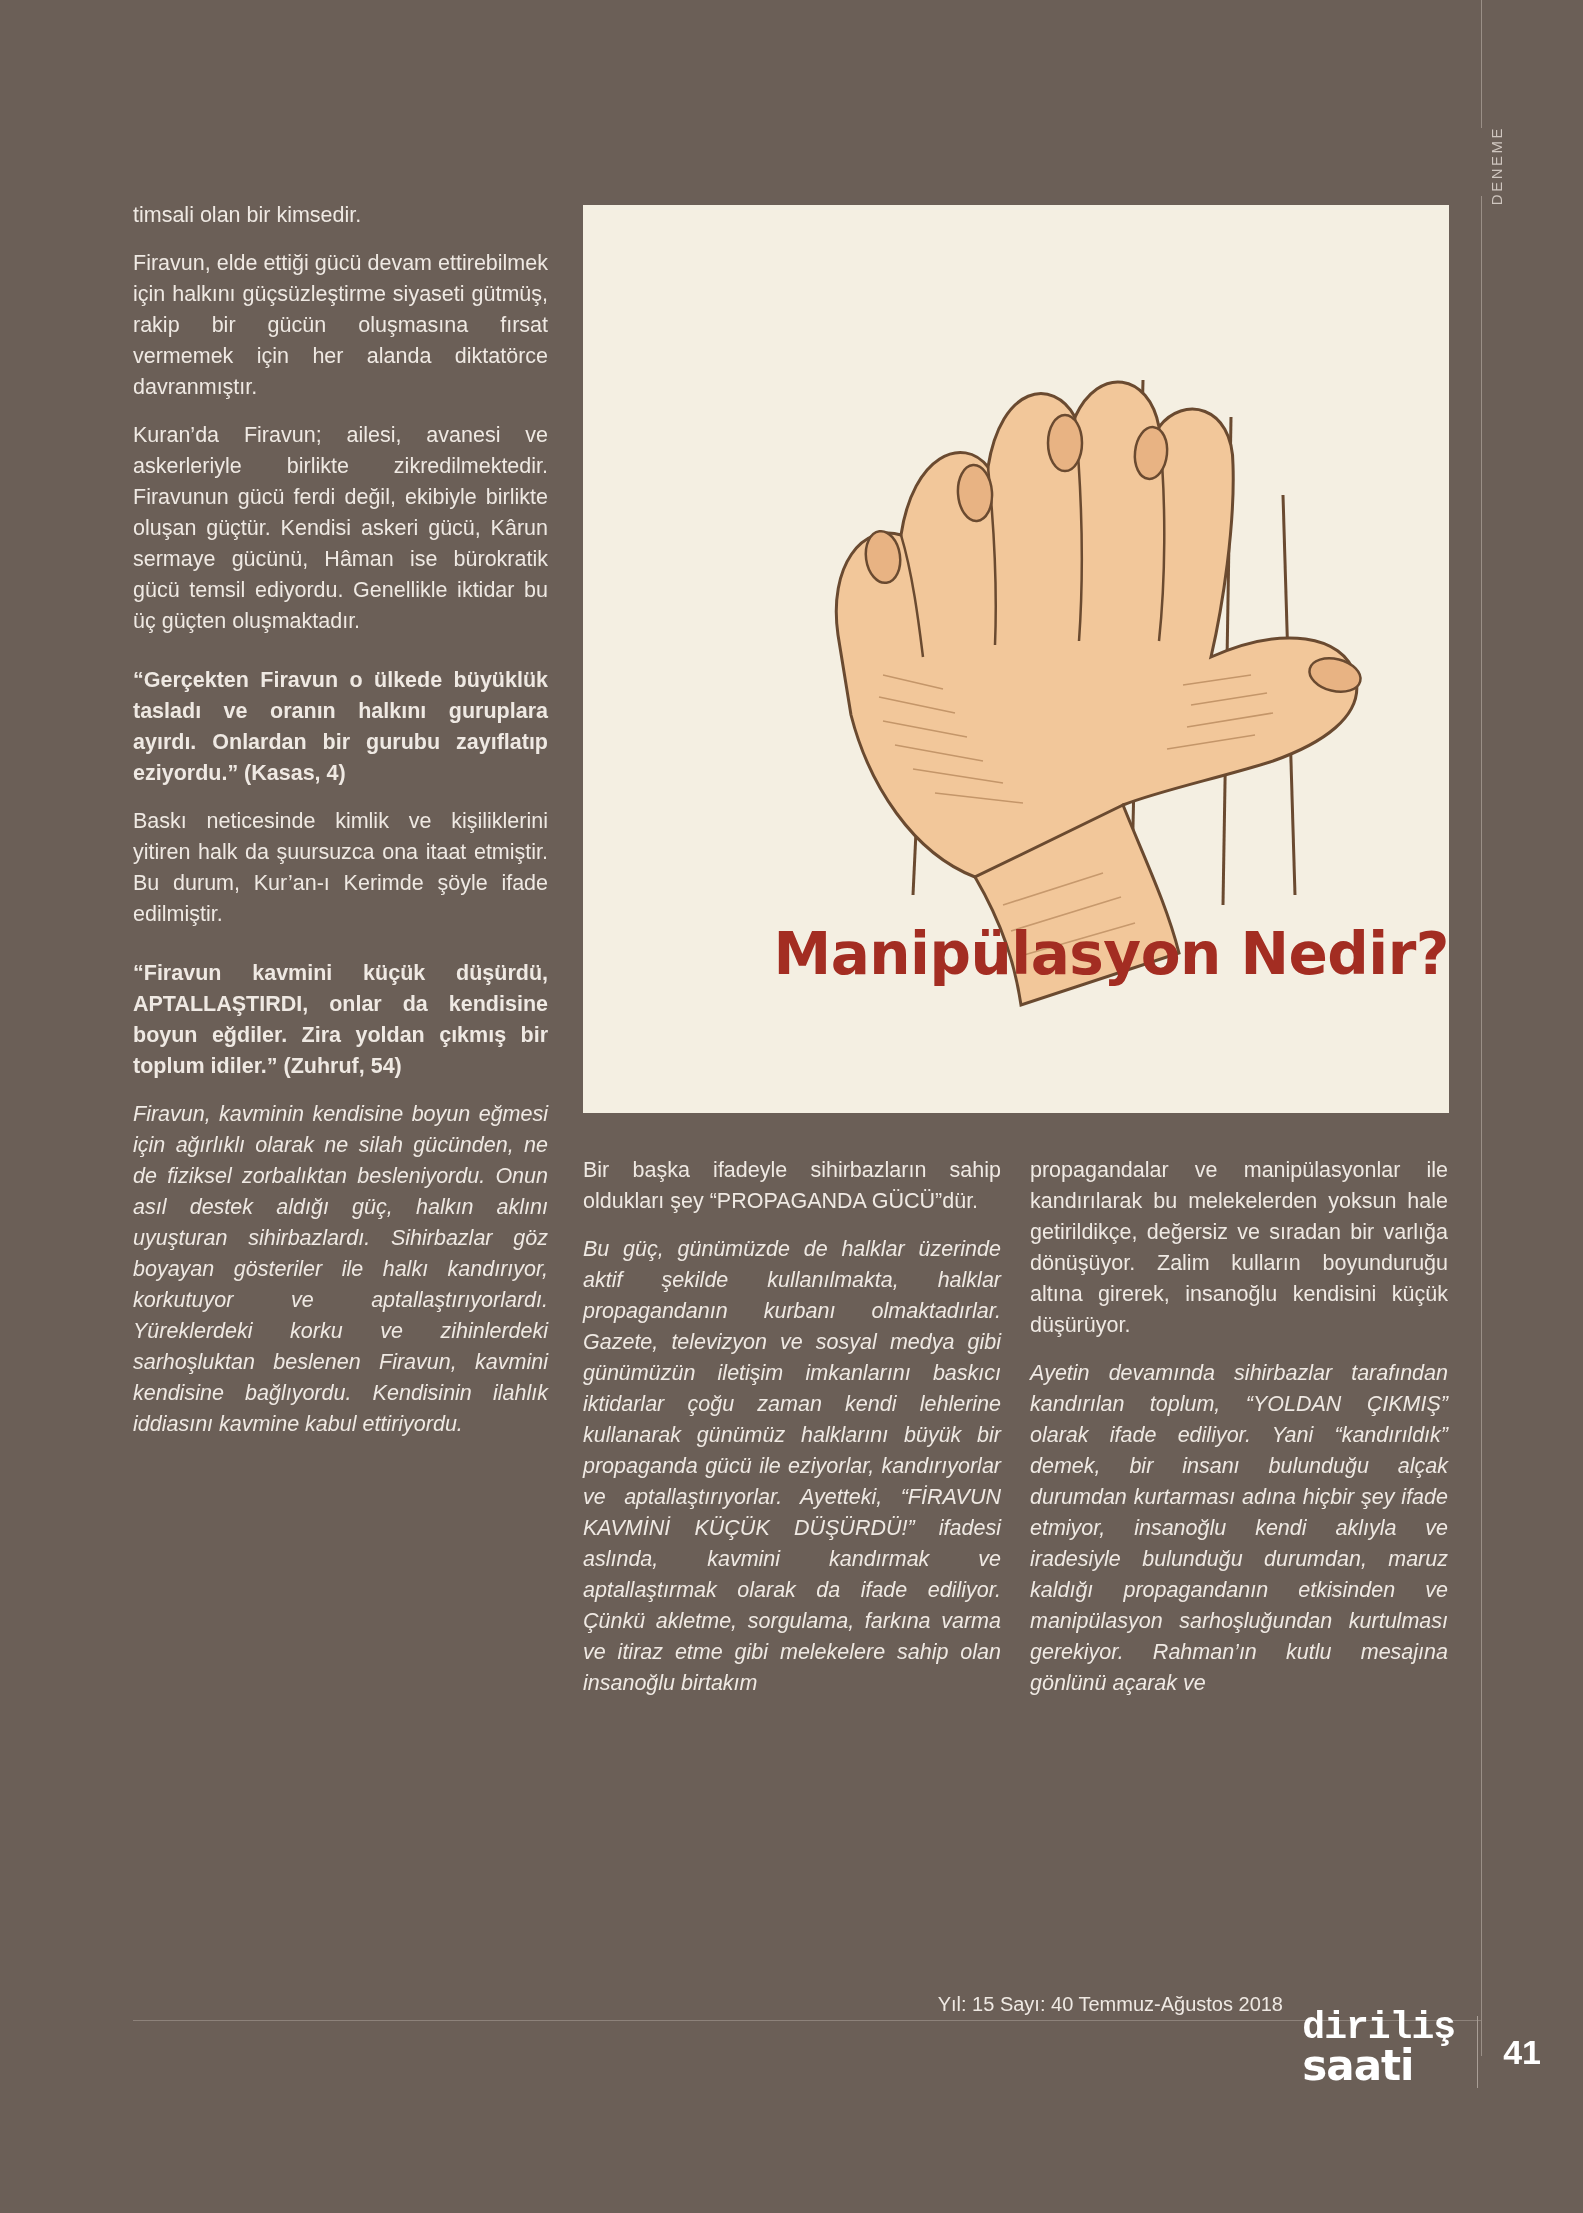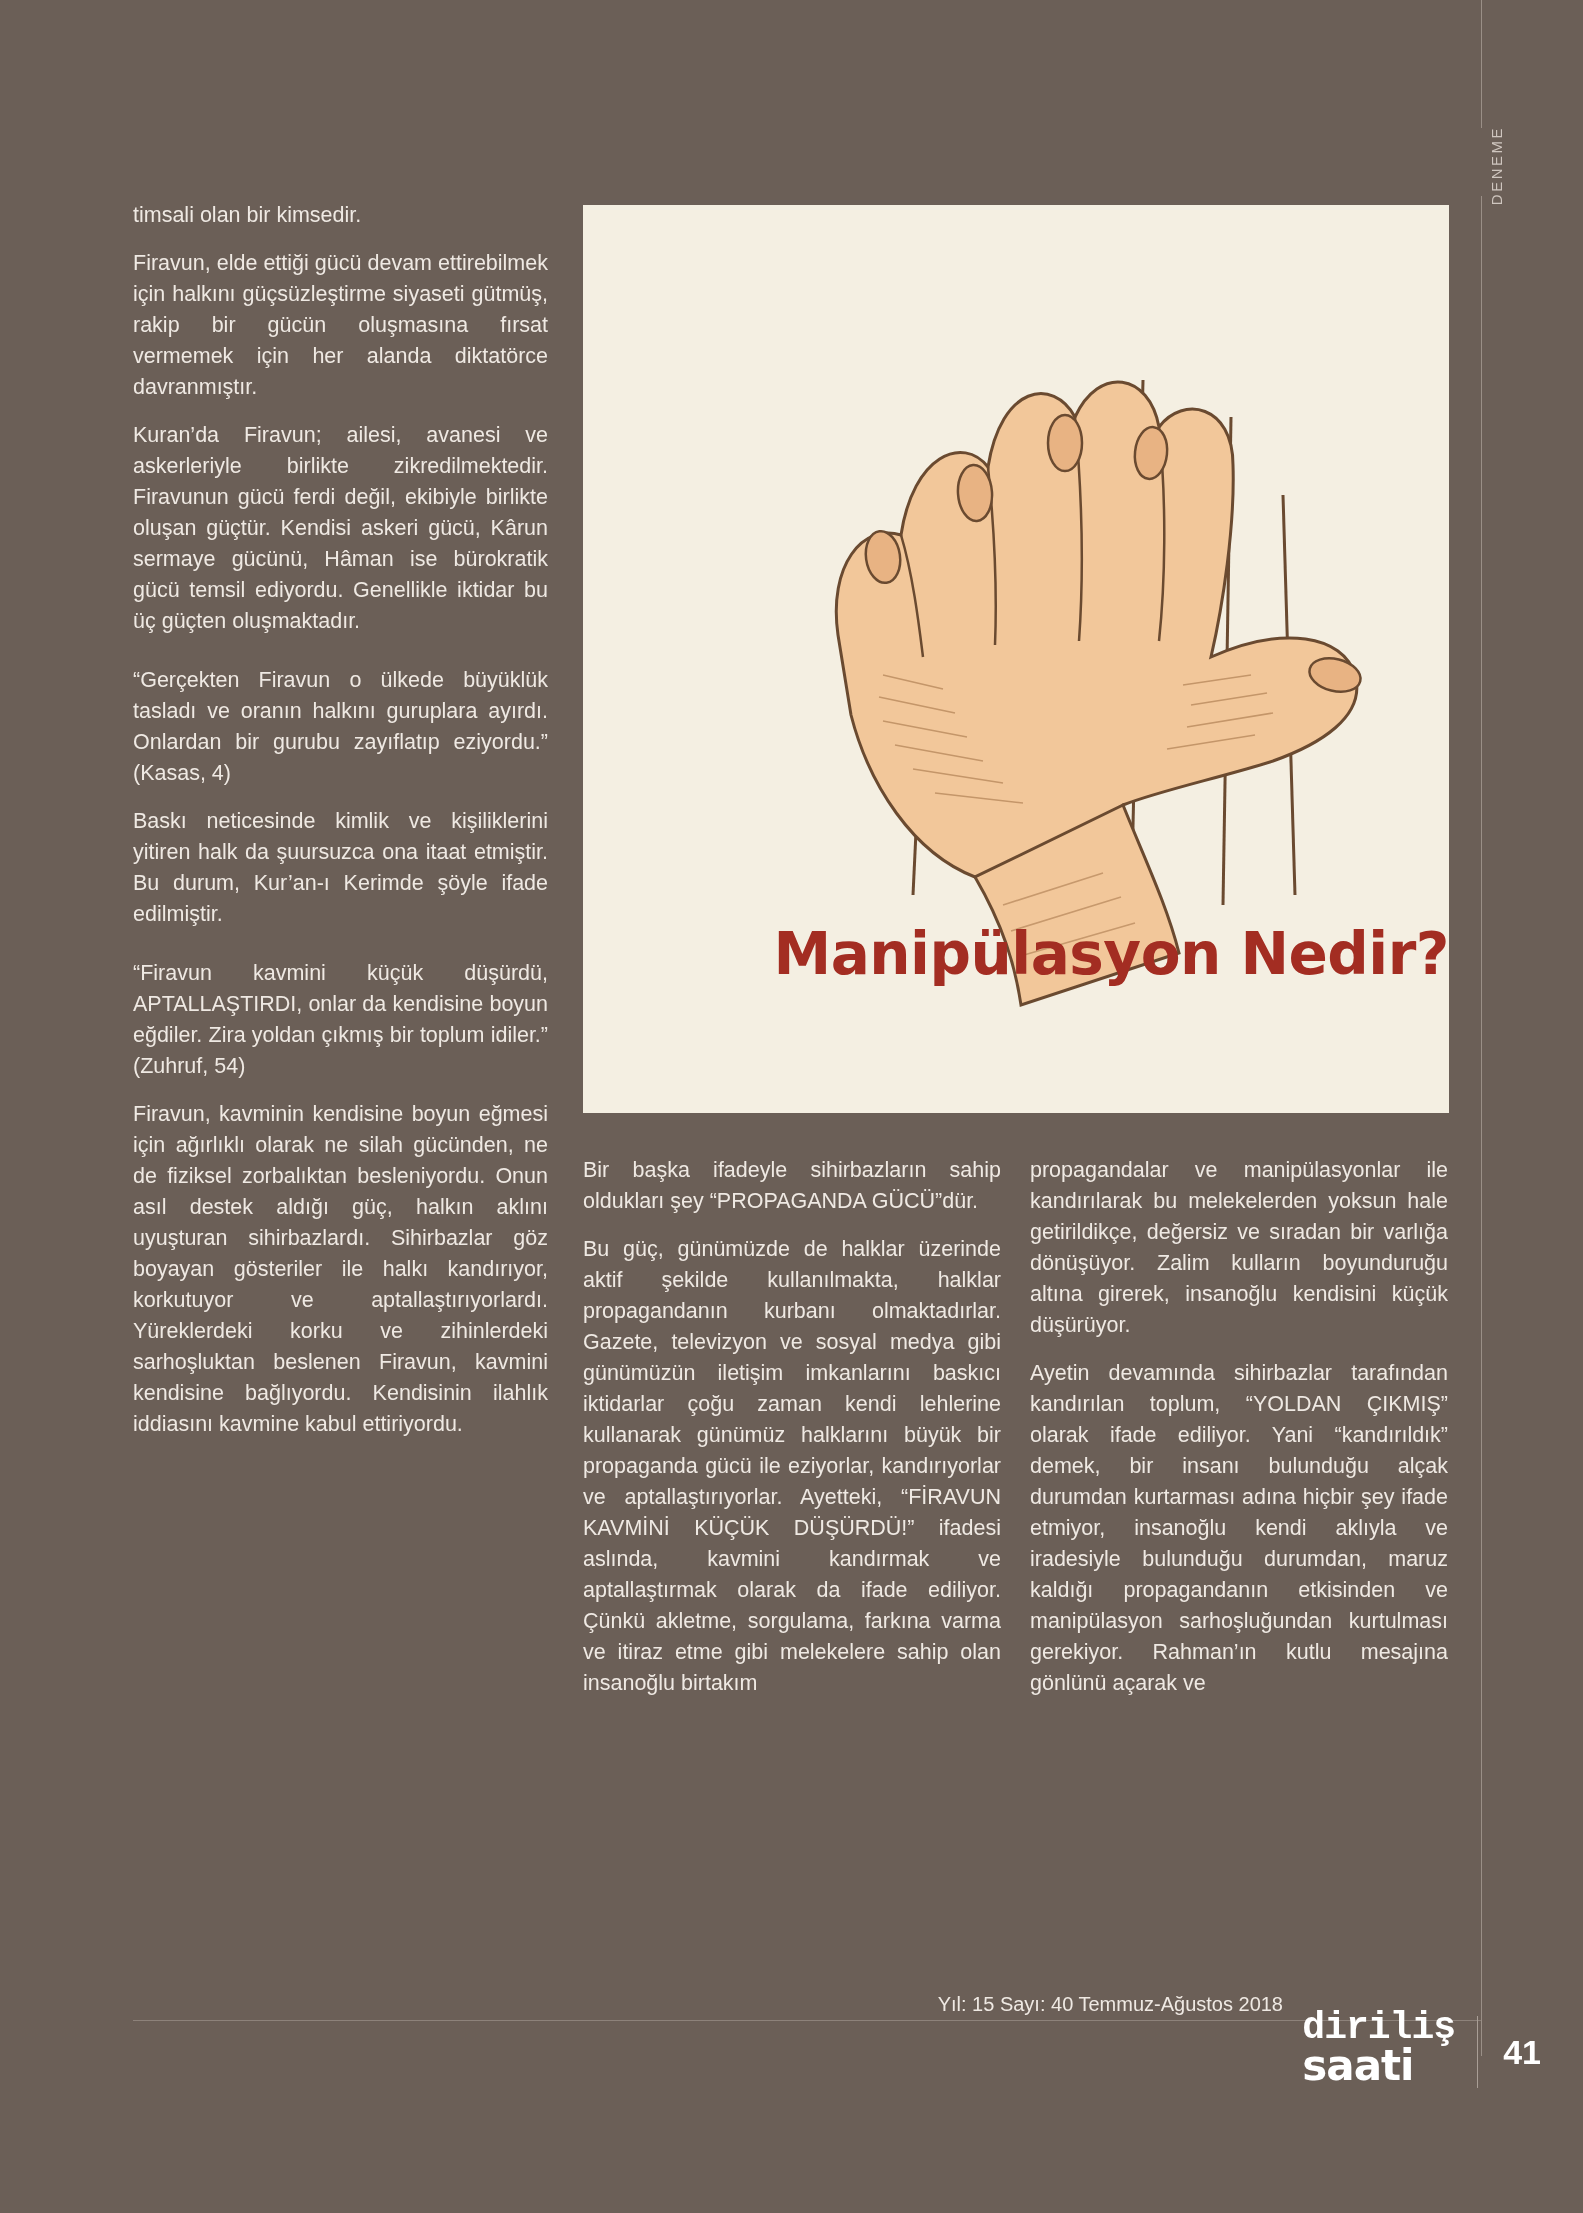--- a/index.html
+++ b/index.html
@@ -61,24 +61,24 @@
     line-height: 31px;
     text-align: justify;
     font-family: "Liberation Sans", sans-serif;
   }
   .col p {
     margin: 0 0 17px 0;
     text-align: justify;
     text-justify: inter-word;
   }
   .col p.bold {
-    font-weight: normal;
+    font-weight: bold;
     margin-top: 28px;
   }
-  .col p:last-child { margin-bottom: 0; }
+  .col p:last-child { margin-bottom: 0; font-style: italic; }
 
   #col1 { left: 133px; top: 200px; width: 415px; }
   #col2 { left: 583px; top: 1155px; width: 418px; }
   #col3 { left: 1030px; top: 1155px; width: 418px; }
 
   
   .figure {
     position: absolute;
     left: 583px;
     top: 205px;

